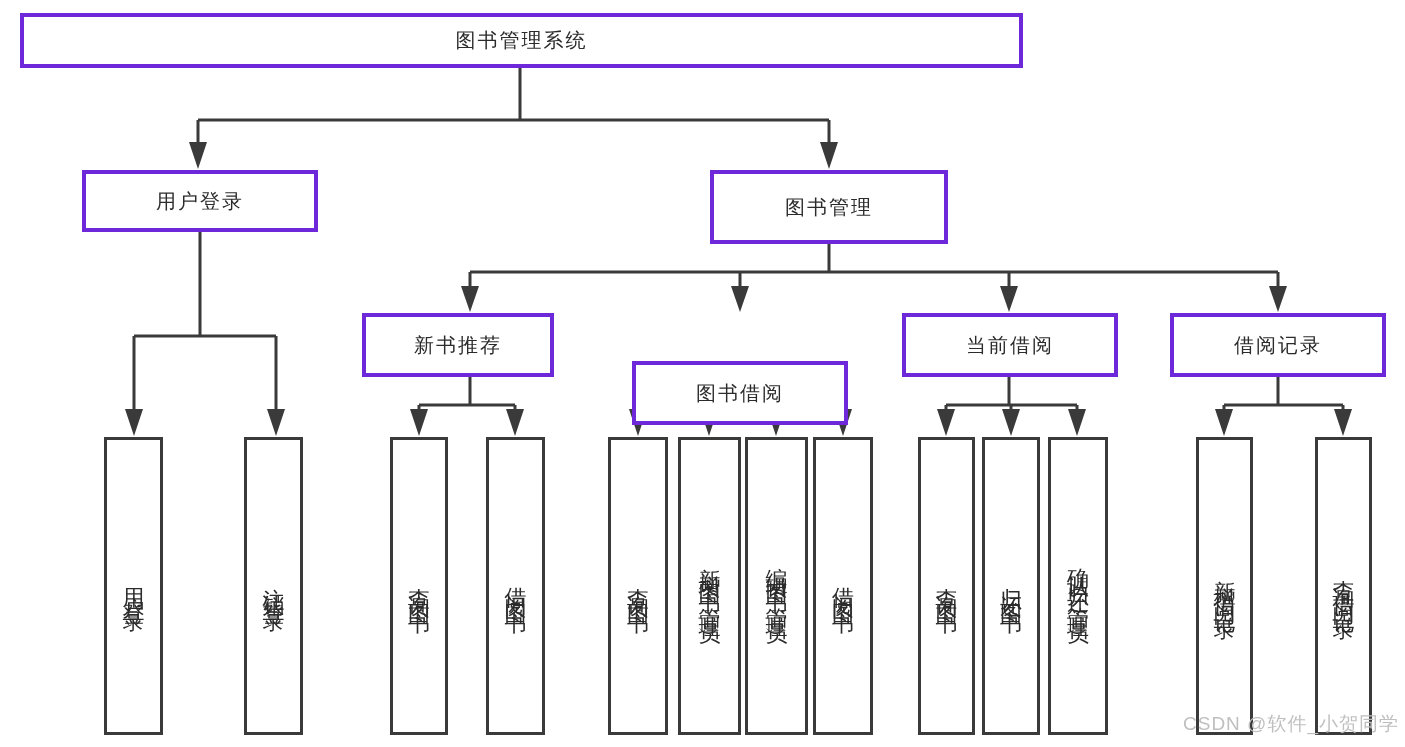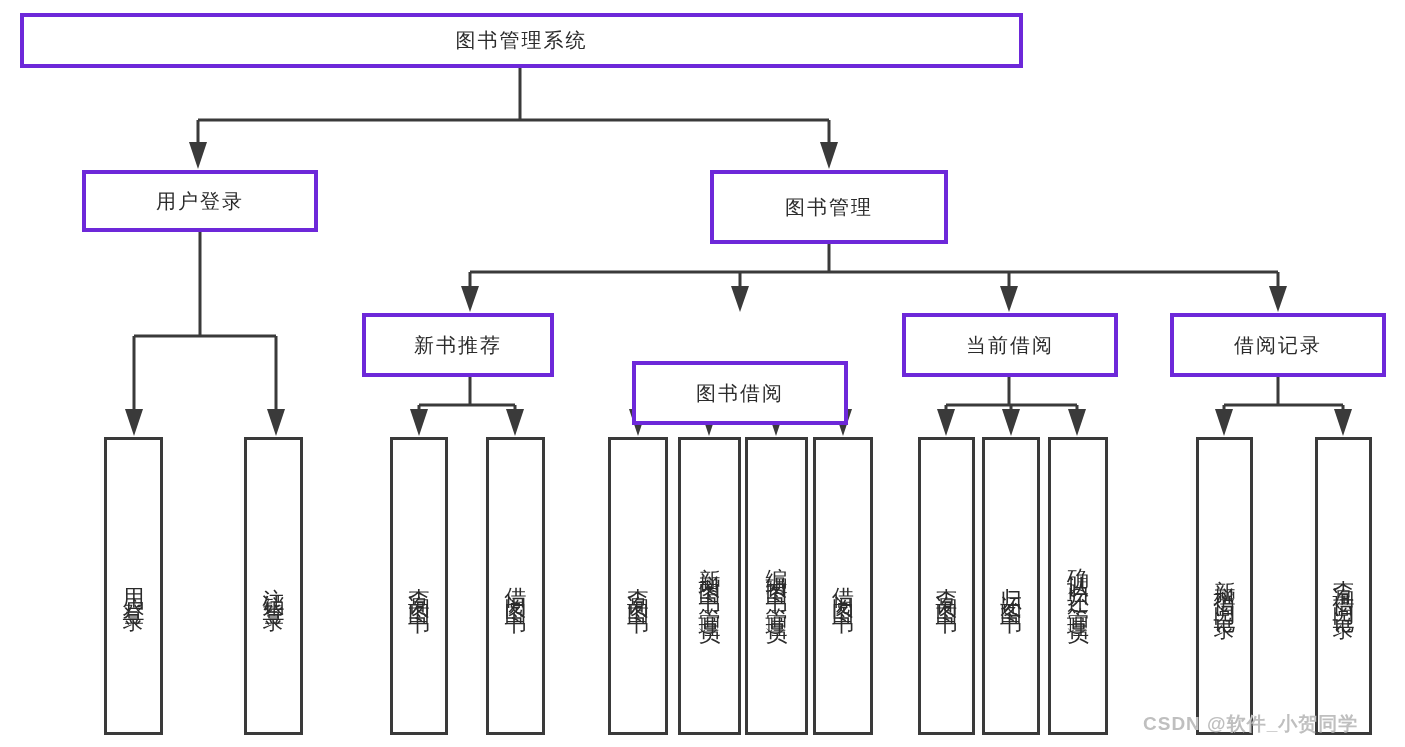--- a/index.html
+++ b/index.html
@@ -32,27 +32,26 @@
   .vbox span{
     writing-mode:vertical-rl;
     text-orientation:mixed;
     font-size:22px;color:#2b2b2b;
     letter-spacing:8px;
     line-height:1;
     white-space:nowrap;
   }
   #watermark{
     position:absolute;
-    left:1143px;top:711px;
+    left:1183px;top:711px;
     font-size:19px;
     color:#bfbfbf;
     letter-spacing:1px;
     z-index:5;
     white-space:nowrap;
-    font-weight:bold;
   }
 </style>
 </head>
 <body>
 
 <div id="stage">
 
   <svg id="wires" width="1405" height="747" viewBox="0 0 1405 747">
     <g stroke="#3a3a3a" stroke-width="3" fill="none">
 

